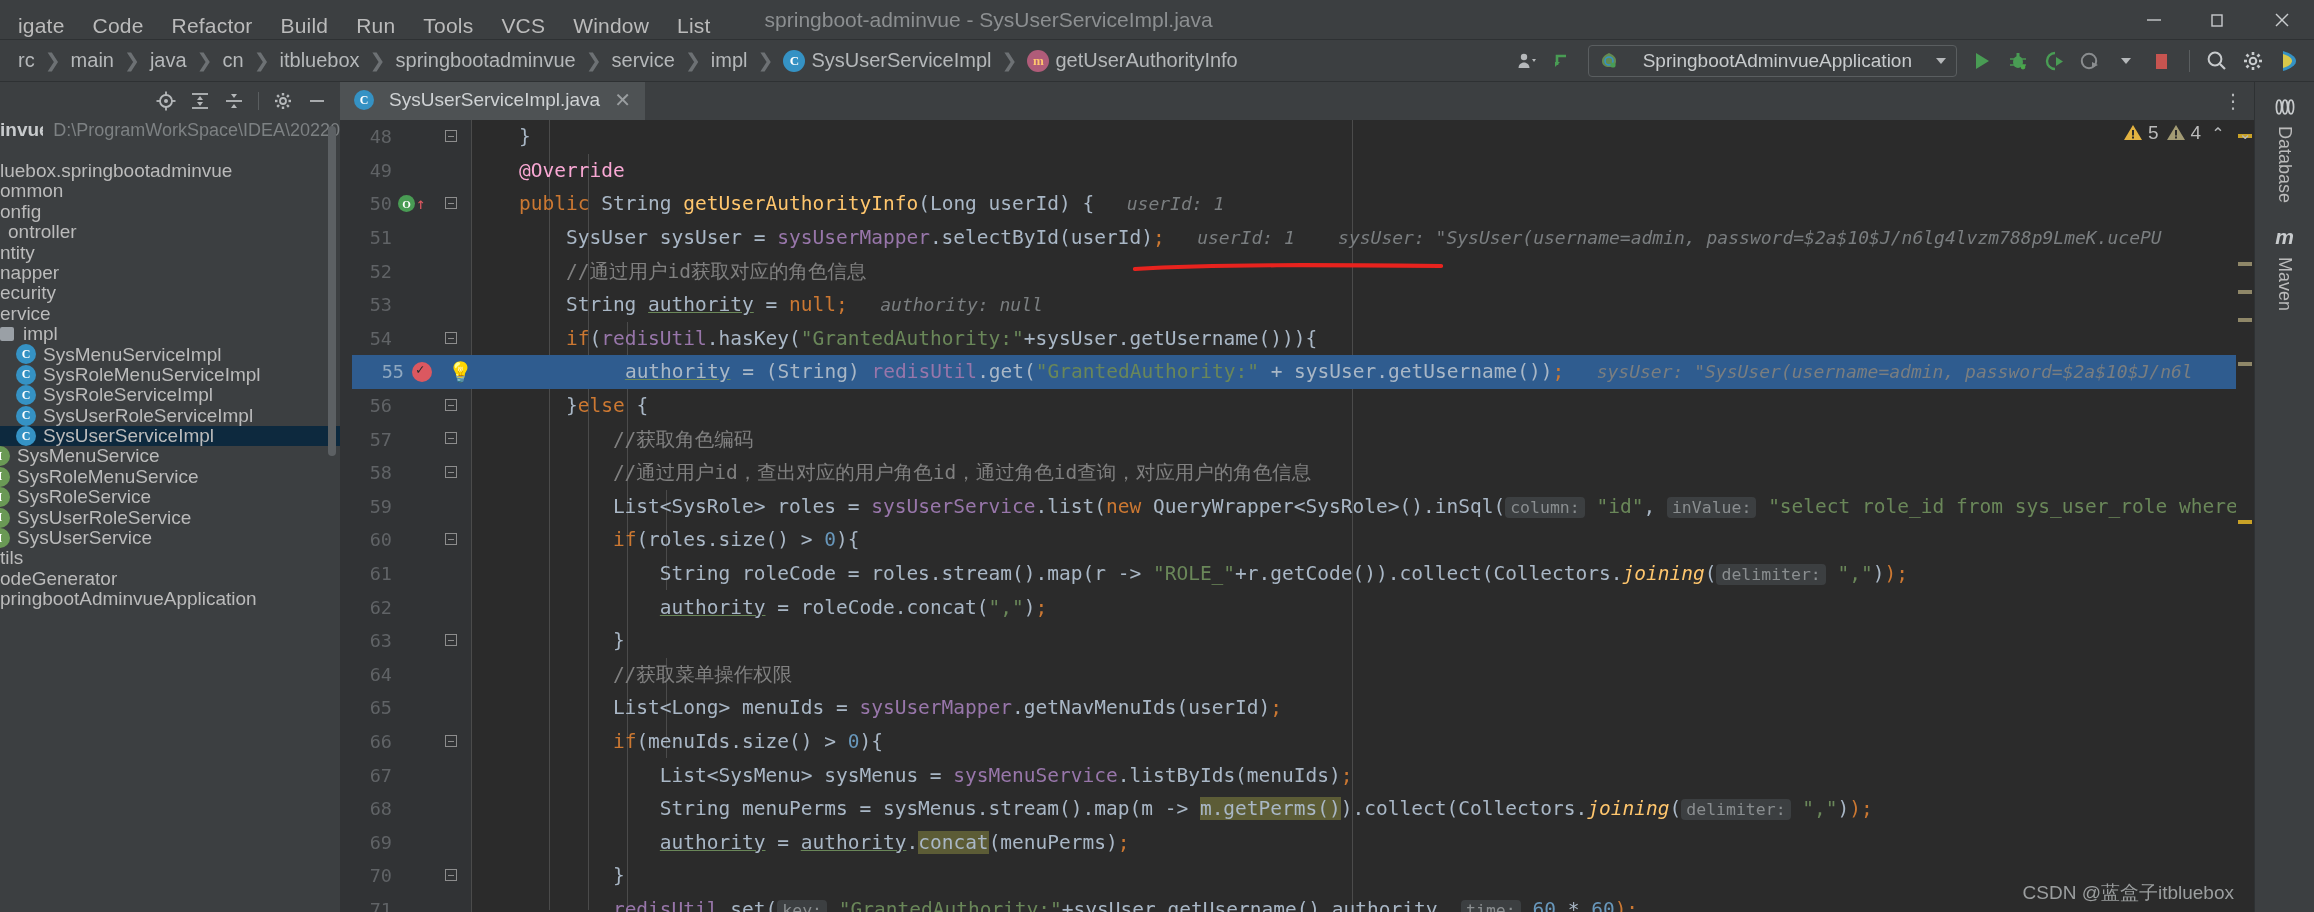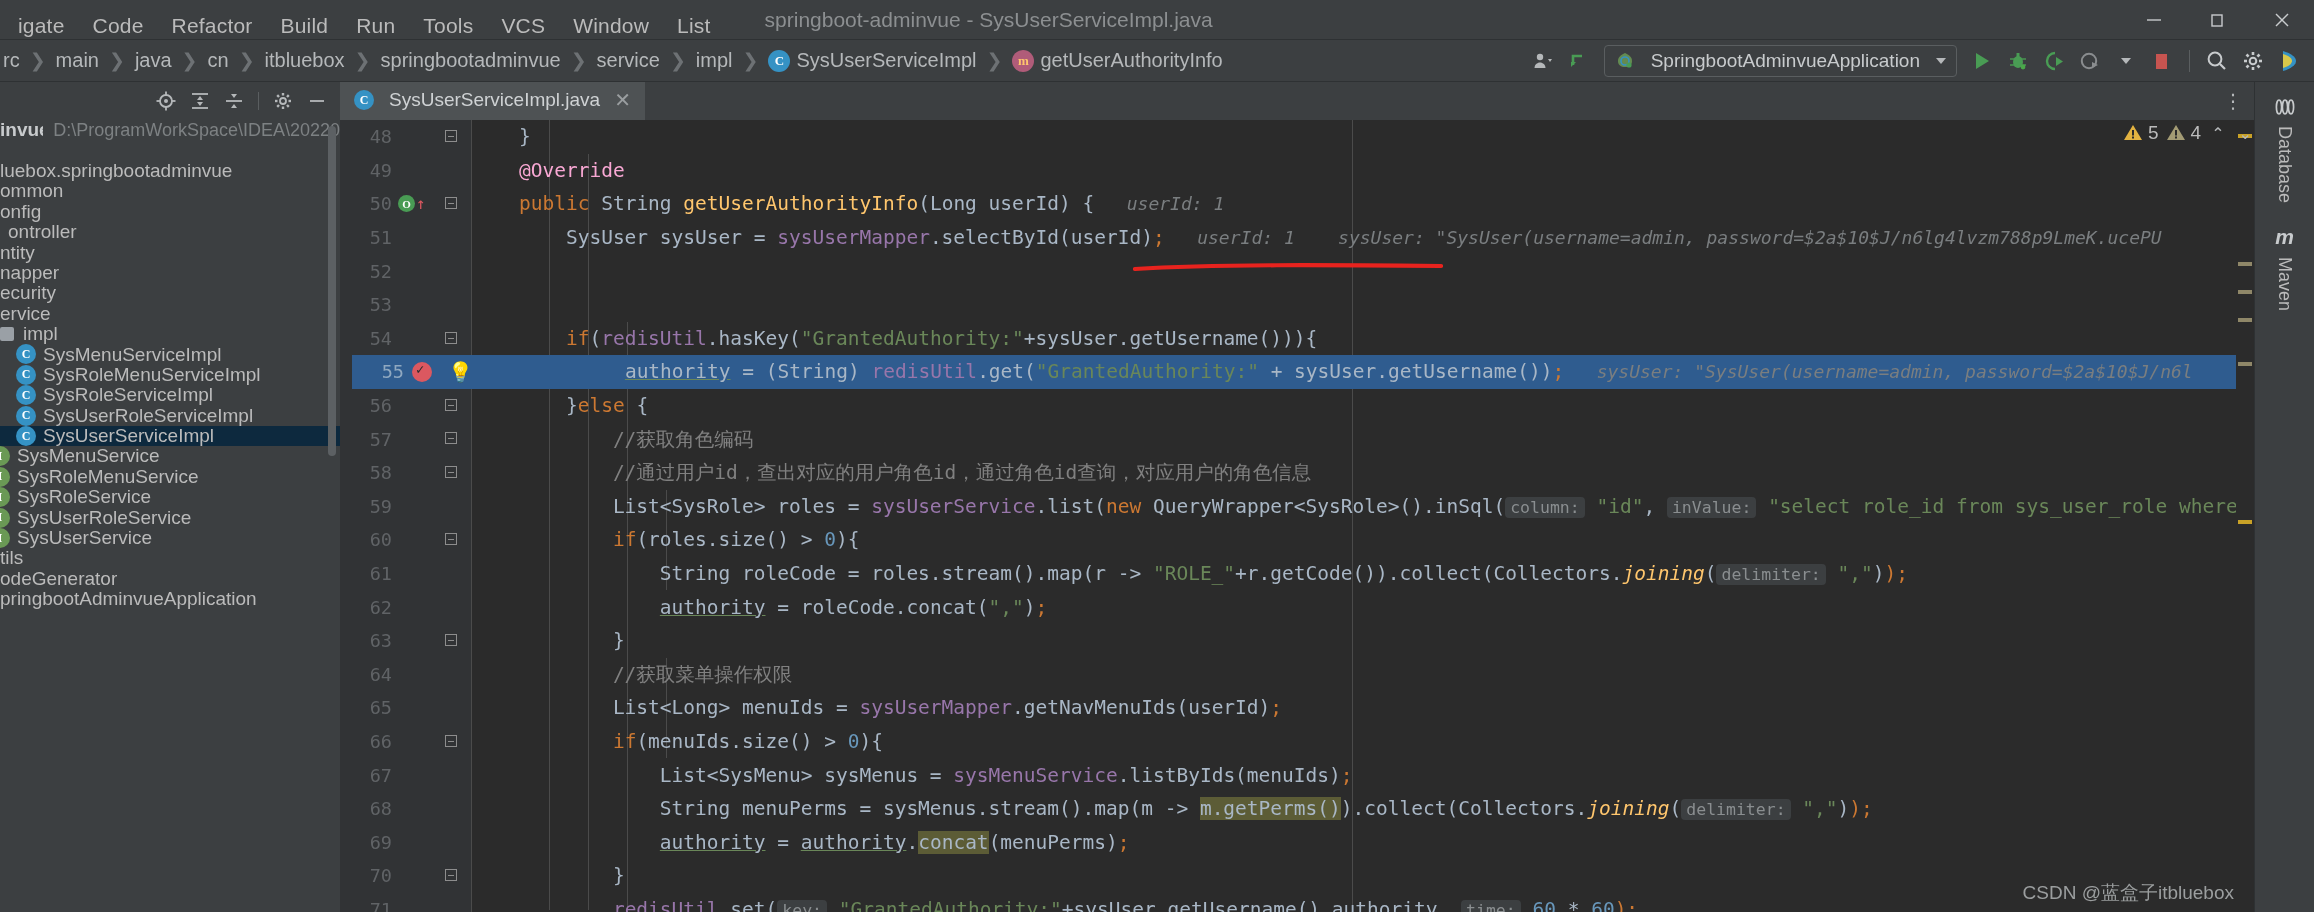--- a/index.html
+++ b/index.html
@@ -33,21 +33,21 @@
     justify-content: center; color: #c8cbcd;
   }
   .win-btn svg { display: block; }
 
   
   .navbar {
     position: absolute; left: 0; top: 40px; width: 2314px; height: 42px;
     background: #3c3f41; display: flex; align-items: center;
     border-bottom: 1px solid #2e3133;
   }
-  .crumbs { display: flex; align-items: center; padding-left: 0px; }
+  .crumbs { display: flex; align-items: center; padding-left: 15px; }
   .crumb {
     display: flex; align-items: center; font-size: 20px; color: #b5b8ba;
     white-space: nowrap; padding: 1px 3px;
   }
   .crumb-sep { color: #6d7174; font-size: 19px; margin: 0 7px; }
   .crumb-ic {
     width: 22px; height: 22px; border-radius: 50%; margin-right: 6px;
     display: inline-flex; align-items: center; justify-content: center;
     font-size: 13px; font-weight: bold; color: #fff; flex: 0 0 auto;
     font-family: "Liberation Serif", serif;
@@ -59,21 +59,21 @@
     position: absolute; right: 8px; top: 0; height: 42px;
     display: flex; align-items: center; gap: 2px;
   }
   .tb-btn {
     width: 34px; height: 34px; display: flex; align-items: center;
     justify-content: center; border-radius: 3px; color: #b5b8ba;
   }
   .tb-sep { width: 1px; height: 22px; background: #5a5e60; margin: 0 8px; }
   .runcfg {
     display: flex; align-items: center; height: 32px; padding: 0 10px;
-    border: 1px solid #5a5e60; border-radius: 4px; gap: 16px;
+    border: 1px solid #5a5e60; border-radius: 4px; gap: 24px;
     color: #c8cbcd; font-size: 19px; white-space: nowrap; margin: 0 6px;
   }
   .caret { width: 0; height: 0; border-left: 5px solid transparent;
            border-right: 5px solid transparent; border-top: 6px solid #b5b8ba; }
 
   
   .leftpanel {
     position: absolute; left: 0; top: 82px; width: 340px; height: 830px;
     background: #3c3f41; overflow: hidden;
   }
@@ -604,24 +604,26 @@
           <span class="codetext"><span class="id">    </span><span class="kw">public </span><span class="id">String </span><span class="mth">getUserAuthorityInfo</span><span class="id">(Long userId) {</span><span class="hint">   userId: 1</span></span>
         </div>
 
         <div class="line">
           <span class="ln">51</span>
           <span class="codetext"><span class="id">        SysUser sysUser = </span><span class="fld">sysUserMapper</span><span class="id">.selectById(userId)</span><span class="kw">;</span><span class="hint">   userId: 1    sysUser: "SysUser(username=admin, password=$2a$10$J/n6lg4lvzm788p9LmeK.ucePU</span></span>
         </div>
 
         <div class="line">
           <span class="ln">52</span>
+          <span class="codetext"><span class="cmt">        //通过用户id获取对应的角色信息</span></span>
         </div>
 
         <div class="line">
           <span class="ln">53</span>
+          <span class="codetext"><span class="id">        String </span><span class="id und">authority</span><span class="id"> = </span><span class="kw">null</span><span class="kw">;</span><span class="hint">   authority: null</span></span>
         </div>
 
         <div class="line">
           <span class="ln">54</span>
           <span class="fold-mark" style="top:8px;"><div class="box"></div></span>
           <span class="codetext"><span class="id">        </span><span class="kw">if</span><span class="id">(</span><span class="fld">redisUtil</span><span class="id">.hasKey(</span><span class="str">"GrantedAuthority:"</span><span class="id">+sysUser.getUsername())){</span></span>
         </div>
 
         <div class="line hl">
           <span class="ln">55</span>

